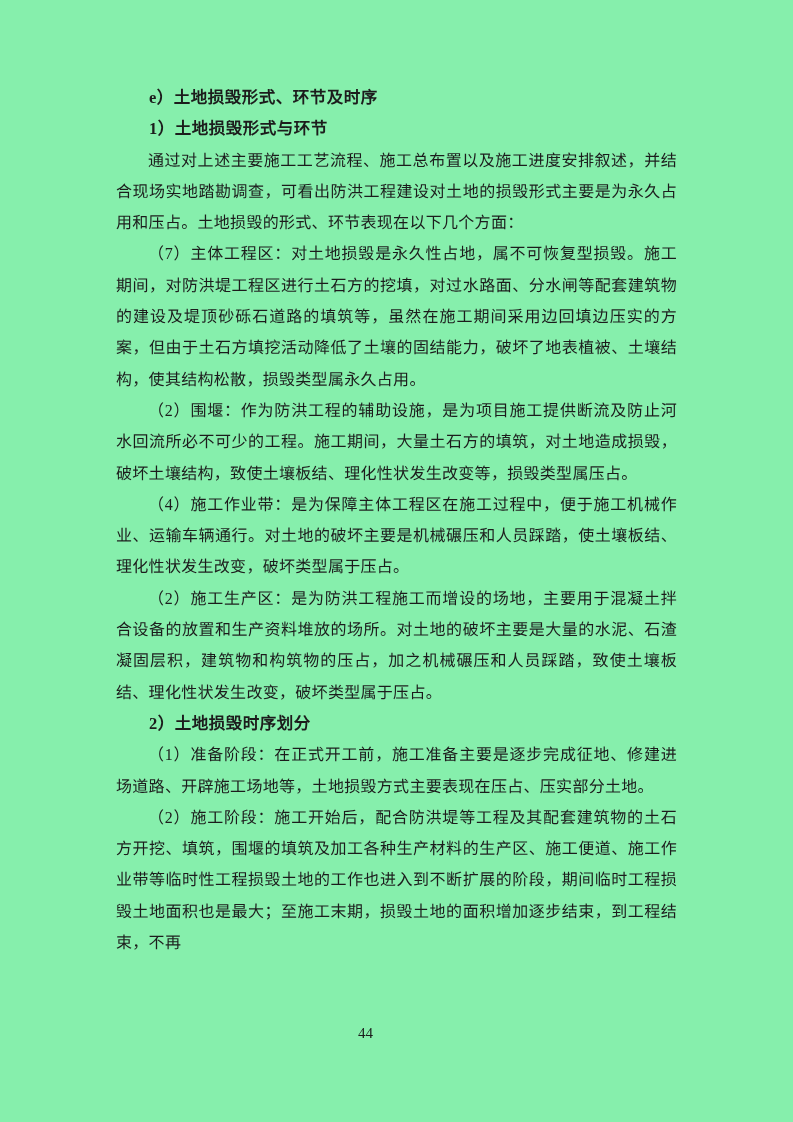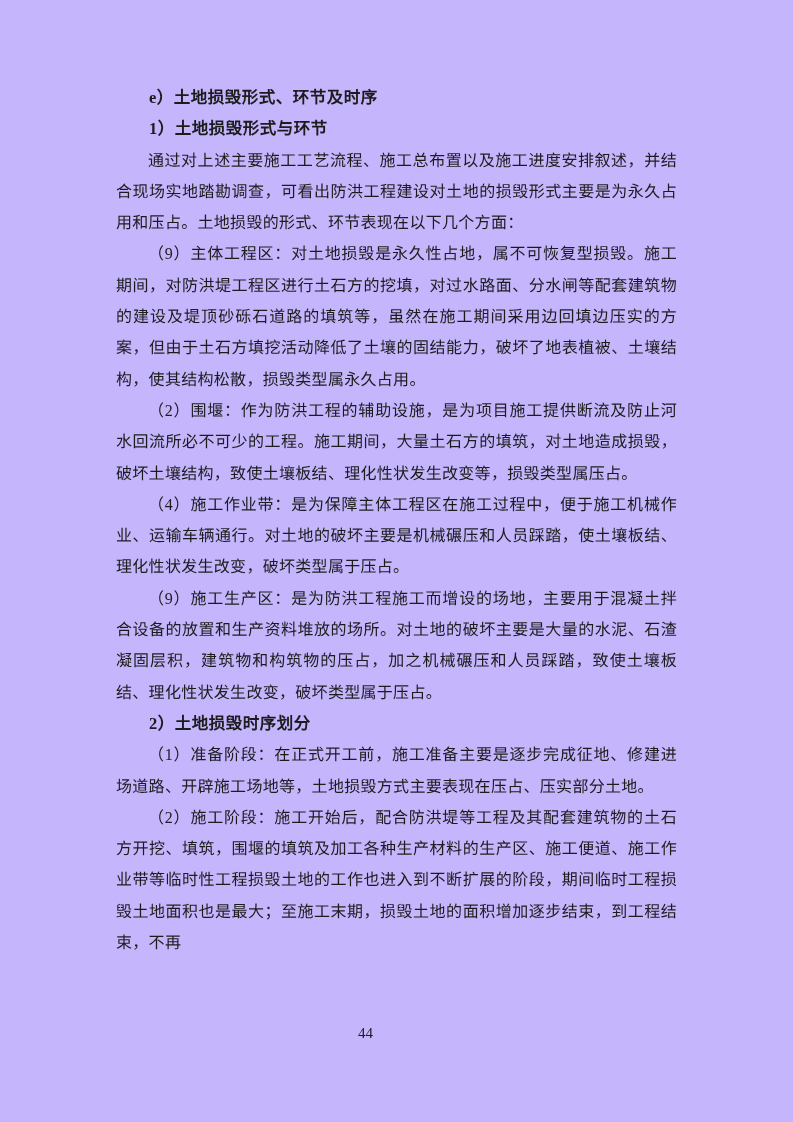--- a/index.html
+++ b/index.html
@@ -4,21 +4,21 @@
 <style>
   html, body {
     margin: 0;
     padding: 0;
     background: #ffffff;
   }
   .page {
     position: relative;
     width: 793px;
     height: 1122px;
-    background: #c4b5fd;
+    background: #86efac;
     overflow: hidden;
     font-family: "Liberation Serif", "DejaVu Serif", serif;
     color: #1c1c1c;
   }
   .body-text {
     position: absolute;
     left: 116px;
     top: 82px;
     width: 561px;
     font-size: 16px;
@@ -52,22 +52,22 @@
   }
 </style>
 </head>
 <body>
 
 <div class="page">
   <div class="body-text">
     <p class="heading">e）土地损毁形式、环节及时序</p>
     <p class="heading">1）土地损毁形式与环节</p>
     <p class="para">通过对上述主要施工工艺流程、施工总布置以及施工进度安排叙述，并结合现场实地踏勘调查，可看出防洪工程建设对土地的损毁形式主要是为永久占用和压占。土地损毁的形式、环节表现在以下几个方面：</p>
-    <p class="para">（9）主体工程区：对土地损毁是永久性占地，属不可恢复型损毁。施工期间，对防洪堤工程区进行土石方的挖填，对过水路面、分水闸等配套建筑物的建设及堤顶砂砾石道路的填筑等，虽然在施工期间采用边回填边压实的方案，但由于土石方填挖活动降低了土壤的固结能力，破坏了地表植被、土壤结构，使其结构松散，损毁类型属永久占用。</p>
+    <p class="para">（7）主体工程区：对土地损毁是永久性占地，属不可恢复型损毁。施工期间，对防洪堤工程区进行土石方的挖填，对过水路面、分水闸等配套建筑物的建设及堤顶砂砾石道路的填筑等，虽然在施工期间采用边回填边压实的方案，但由于土石方填挖活动降低了土壤的固结能力，破坏了地表植被、土壤结构，使其结构松散，损毁类型属永久占用。</p>
     <p class="para">（2）围堰：作为防洪工程的辅助设施，是为项目施工提供断流及防止河水回流所必不可少的工程。施工期间，大量土石方的填筑，对土地造成损毁，破坏土壤结构，致使土壤板结、理化性状发生改变等，损毁类型属压占。</p>
     <p class="para">（4）施工作业带：是为保障主体工程区在施工过程中，便于施工机械作业、运输车辆通行。对土地的破坏主要是机械碾压和人员踩踏，使土壤板结、理化性状发生改变，破坏类型属于压占。</p>
-    <p class="para">（9）施工生产区：是为防洪工程施工而增设的场地，主要用于混凝土拌合设备的放置和生产资料堆放的场所。对土地的破坏主要是大量的水泥、石渣凝固层积，建筑物和构筑物的压占，加之机械碾压和人员踩踏，致使土壤板结、理化性状发生改变，破坏类型属于压占。</p>
+    <p class="para">（2）施工生产区：是为防洪工程施工而增设的场地，主要用于混凝土拌合设备的放置和生产资料堆放的场所。对土地的破坏主要是大量的水泥、石渣凝固层积，建筑物和构筑物的压占，加之机械碾压和人员踩踏，致使土壤板结、理化性状发生改变，破坏类型属于压占。</p>
     <p class="heading">2）土地损毁时序划分</p>
     <p class="para">（1）准备阶段：在正式开工前，施工准备主要是逐步完成征地、修建进场道路、开辟施工场地等，土地损毁方式主要表现在压占、压实部分土地。</p>
     <p class="para">（2）施工阶段：施工开始后，配合防洪堤等工程及其配套建筑物的土石方开挖、填筑，围堰的填筑及加工各种生产材料的生产区、施工便道、施工作业带等临时性工程损毁土地的工作也进入到不断扩展的阶段，期间临时工程损毁土地面积也是最大；至施工末期，损毁土地的面积增加逐步结束，到工程结束，不再</p>
   </div>
   <div class="footer">44</div>
 </div>
 
 </body></html>

